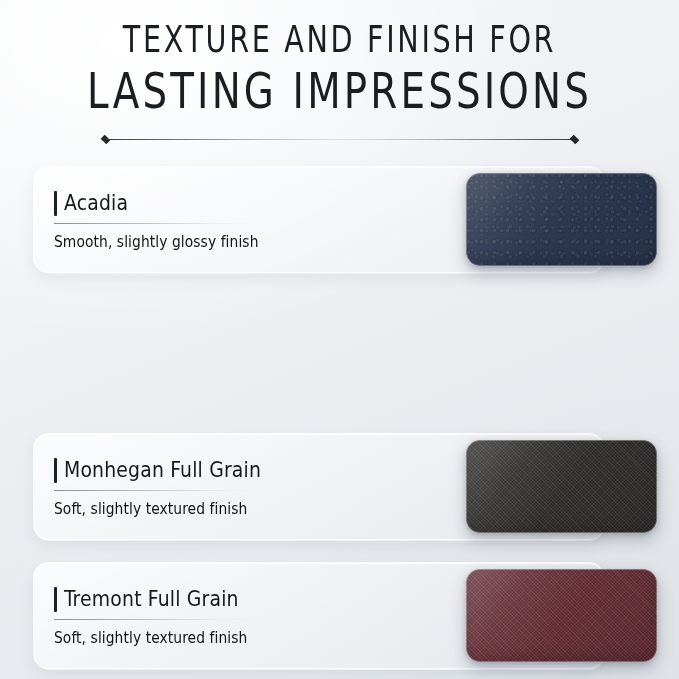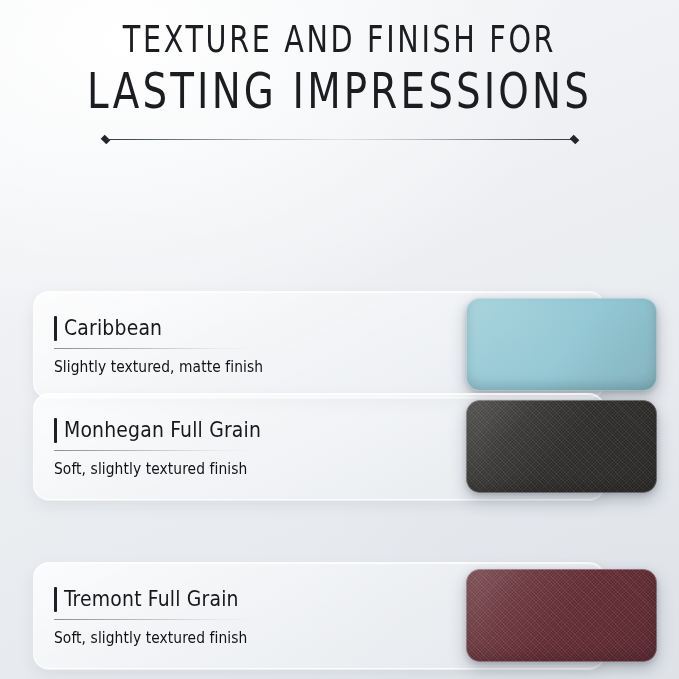--- a/index.html
+++ b/index.html
@@ -101,21 +101,21 @@
     height: 679px;
   }
   .row {
     position: absolute;
     left: 33px;
     width: 570px;
     height: 105px;
   }
   .row-0 { top: 166px; }
   .row-1 { top: 291px; }
-  .row-2 { top: 393px; }
+  .row-2 { top: 433px; }
   .row-3 { top: 562px; }
 
   .card {
     position: absolute;
     left: 0;
     top: 0;
     width: 570px;
     height: 105px;
     border-radius: 16px;
     background: linear-gradient(152deg,
@@ -254,35 +254,35 @@
   </div>
 
   <div class="divider">
     <span class="diamond left"></span>
     <span class="rule"></span>
     <span class="diamond right"></span>
   </div>
 
   <div class="rows">
 
-
-    <div class="row row-1">
+    <div class="row row-0">
       <div class="card">
         <span class="accent-bar"></span>
-        <div class="item-title">Caribbean</div>
+        <div class="item-title">Acadia</div>
         <span class="title-underline"></span>
-        <div class="item-desc">Slightly textured, matte finish</div>
+        <div class="item-desc">Smooth, slightly glossy finish</div>
       </div>
       <div class="swatch">
-        <span class="base" style="background:#93c8d4"></span>
-        <span class="grain grain-matte"></span>
+        <span class="base" style="background:#2c3750"></span>
+        <span class="grain grain-pebble"></span>
         <span class="sheen"></span>
         <span class="edge"></span>
       </div>
     </div>
+
 
     <div class="row row-2">
       <div class="card">
         <span class="accent-bar"></span>
         <div class="item-title">Monhegan Full Grain</div>
         <span class="title-underline"></span>
         <div class="item-desc">Soft, slightly textured finish</div>
       </div>
       <div class="swatch">
         <span class="base" style="background:#32312f"></span>

